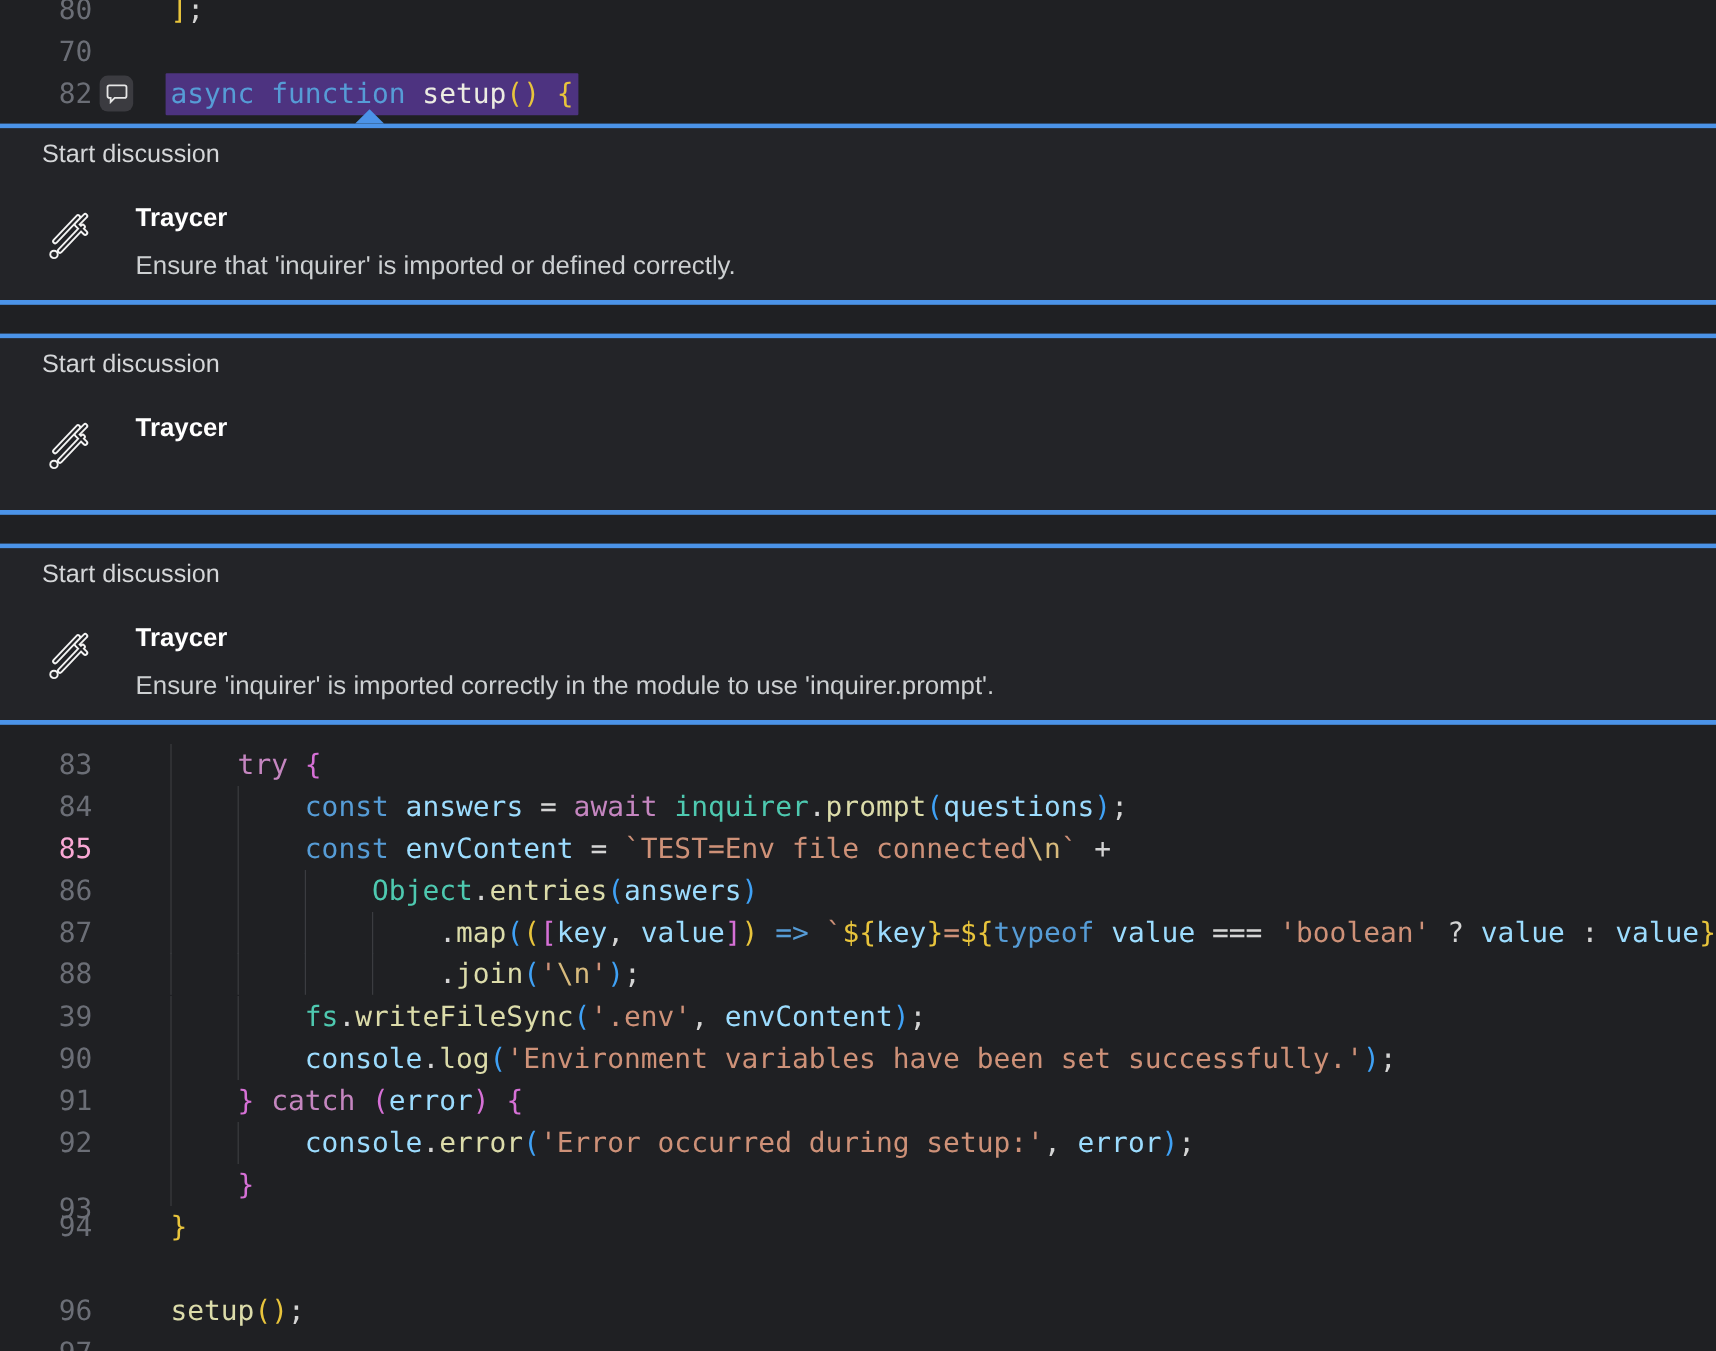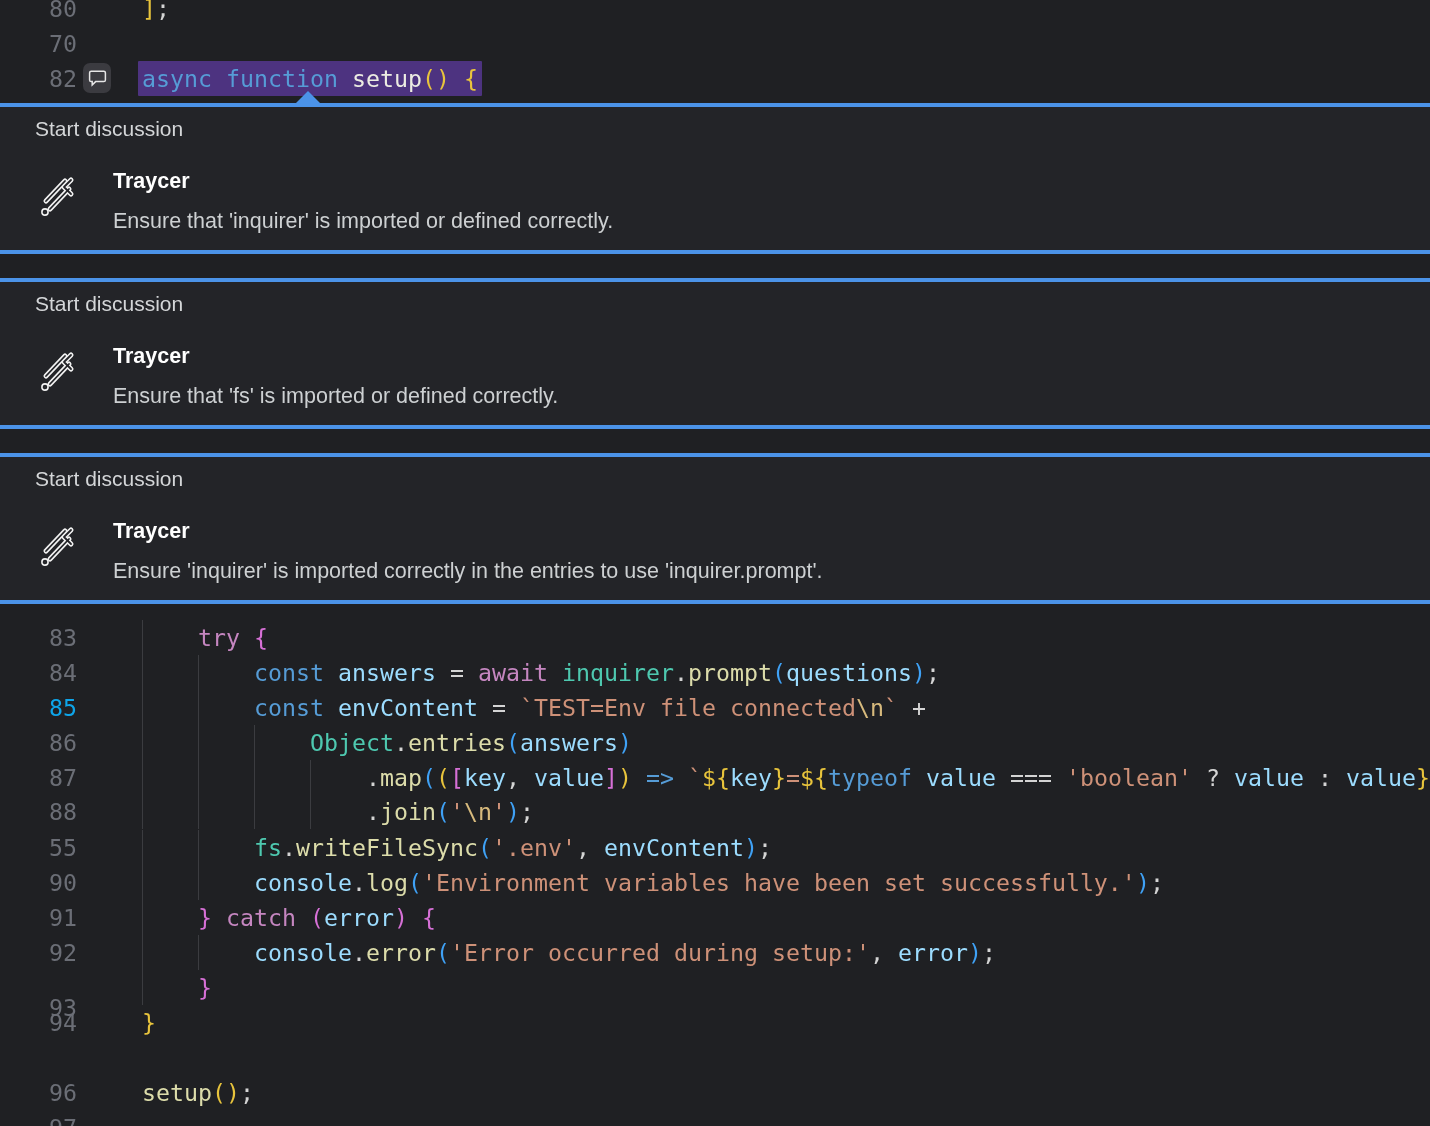--- a/index.html
+++ b/index.html
@@ -48,21 +48,21 @@
       <div class="guide" style="left: 142px; background: rgb(59, 60, 64);"></div>
       <span class="code-content" style="padding-left: 56px;"><span style="color: rgb(197, 134, 192);">try</span><span style="color: rgb(212, 212, 212);"> </span><span style="color: rgb(214, 112, 214);">{</span></span>
     </div>
     <div class="code-row" style="top: 655px;">
       <span class="gutter-num" style="color: rgb(107, 110, 118);">84</span>
       <div class="guide" style="left: 142px; background: rgb(59, 60, 64);"></div>
       <div class="guide" style="left: 198px; background: rgb(59, 60, 64);"></div>
       <span class="code-content" style="padding-left: 112px;"><span style="color: rgb(86, 156, 214);">const</span><span style="color: rgb(212, 212, 212);"> </span><span style="color: rgb(156, 220, 254);">answers</span><span style="color: rgb(212, 212, 212);"> = </span><span style="color: rgb(197, 134, 192);">await</span><span style="color: rgb(212, 212, 212);"> </span><span style="color: rgb(78, 201, 176);">inquirer</span><span style="color: rgb(212, 212, 212);">.</span><span style="color: rgb(220, 220, 170);">prompt</span><span style="color: rgb(63, 161, 245);">(</span><span style="color: rgb(156, 220, 254);">questions</span><span style="color: rgb(63, 161, 245);">)</span><span style="color: rgb(212, 212, 212);">;</span></span>
     </div>
     <div class="code-row" style="top: 690px;">
-      <span class="gutter-num" style="color: #0ea5e9;">85</span>
+      <span class="gutter-num" style="color: #f9a8d4;">85</span>
       <div class="guide" style="left: 142px; background: rgb(59, 60, 64);"></div>
       <div class="guide" style="left: 198px; background: rgb(59, 60, 64);"></div>
       <span class="code-content" style="padding-left: 112px;"><span style="color: rgb(86, 156, 214);">const</span><span style="color: rgb(212, 212, 212);"> </span><span style="color: rgb(156, 220, 254);">envContent</span><span style="color: rgb(212, 212, 212);"> = </span><span style="color: rgb(206, 145, 120);">`TEST=Env file connected</span><span style="color: rgb(215, 186, 125);">\n</span><span style="color: rgb(206, 145, 120);">`</span><span style="color: rgb(212, 212, 212);"> +</span></span>
     </div>
     <div class="code-row" style="top: 725px;">
       <span class="gutter-num" style="color: rgb(107, 110, 118);">86</span>
       <div class="guide" style="left: 142px; background: rgb(59, 60, 64);"></div>
       <div class="guide" style="left: 198px; background: rgb(59, 60, 64);"></div>
       <div class="guide" style="left: 254px; background: rgb(59, 60, 64);"></div>
       <span class="code-content" style="padding-left: 168px;"><span style="color: rgb(78, 201, 176);">Object</span><span style="color: rgb(212, 212, 212);">.</span><span style="color: rgb(220, 220, 170);">entries</span><span style="color: rgb(63, 161, 245);">(</span><span style="color: rgb(156, 220, 254);">answers</span><span style="color: rgb(63, 161, 245);">)</span></span>
@@ -77,21 +77,21 @@
     </div>
     <div class="code-row" style="top: 794px;">
       <span class="gutter-num" style="color: rgb(107, 110, 118);">88</span>
       <div class="guide" style="left: 142px; background: rgb(59, 60, 64);"></div>
       <div class="guide" style="left: 198px; background: rgb(59, 60, 64);"></div>
       <div class="guide" style="left: 254px; background: rgb(59, 60, 64);"></div>
       <div class="guide" style="left: 310px; background: rgb(59, 60, 64);"></div>
       <span class="code-content" style="padding-left: 224px;"><span style="color: rgb(212, 212, 212);">.</span><span style="color: rgb(220, 220, 170);">join</span><span style="color: rgb(63, 161, 245);">(</span><span style="color: rgb(206, 145, 120);">'</span><span style="color: rgb(215, 186, 125);">\n</span><span style="color: rgb(206, 145, 120);">'</span><span style="color: rgb(63, 161, 245);">)</span><span style="color: rgb(212, 212, 212);">;</span></span>
     </div>
     <div class="code-row" style="top: 830px;">
-      <span class="gutter-num" style="color: rgb(107, 110, 118);">55</span>
+      <span class="gutter-num" style="color: rgb(107, 110, 118);">39</span>
       <div class="guide" style="left: 142px; background: rgb(59, 60, 64);"></div>
       <div class="guide" style="left: 198px; background: rgb(59, 60, 64);"></div>
       <span class="code-content" style="padding-left: 112px;"><span style="color: rgb(78, 201, 176);">fs</span><span style="color: rgb(212, 212, 212);">.</span><span style="color: rgb(220, 220, 170);">writeFileSync</span><span style="color: rgb(63, 161, 245);">(</span><span style="color: rgb(206, 145, 120);">'.env'</span><span style="color: rgb(212, 212, 212);">, </span><span style="color: rgb(156, 220, 254);">envContent</span><span style="color: rgb(63, 161, 245);">)</span><span style="color: rgb(212, 212, 212);">;</span></span>
     </div>
     <div class="code-row" style="top: 865px;">
       <span class="gutter-num" style="color: rgb(107, 110, 118);">90</span>
       <div class="guide" style="left: 142px; background: rgb(59, 60, 64);"></div>
       <div class="guide" style="left: 198px; background: rgb(59, 60, 64);"></div>
       <span class="code-content" style="padding-left: 112px;"><span style="color: rgb(156, 220, 254);">console</span><span style="color: rgb(212, 212, 212);">.</span><span style="color: rgb(220, 220, 170);">log</span><span style="color: rgb(63, 161, 245);">(</span><span style="color: rgb(206, 145, 120);">'Environment variables have been set successfully.'</span><span style="color: rgb(63, 161, 245);">)</span><span style="color: rgb(212, 212, 212);">;</span></span>
     </div>
@@ -159,34 +159,33 @@
             <circle cx="5" cy="38" r="1.4"></circle>
           </g>
           <g stroke="#232428" stroke-width="1.8" stroke-linecap="round" stroke-linejoin="round">
             <path d="M6 27 L25 7"></path>
             <path d="M10 35 L29 15"></path>
             <path d="M31 6 L24 13 L31 20"></path>
             <circle cx="5" cy="38" r="1.4"></circle>
           </g>
         </svg></div>
       <div class="panel-author" style="color: rgb(255, 255, 255);">Traycer</div>
-      <div class="panel-msg" style="color: rgb(205, 208, 210);">Ensure that 'fs' is imported or defined correctly.</div>
     </div>
     <div class="panel" style="top: 457px; height: 143px; background: rgb(35, 36, 40);">
       <div class="panel-title" style="color: rgb(212, 214, 216);">Start discussion</div>
       <div class="panel-avatar"><svg width="36" height="44" viewBox="0 0 36 42" fill="none">
           <g stroke="#f2f2f2" stroke-width="5" stroke-linecap="round" stroke-linejoin="round">
             <path d="M6 27 L25 7"></path>
             <path d="M10 35 L29 15"></path>
             <path d="M31 6 L24 13 L31 20"></path>
             <circle cx="5" cy="38" r="1.4"></circle>
           </g>
           <g stroke="#232428" stroke-width="1.8" stroke-linecap="round" stroke-linejoin="round">
             <path d="M6 27 L25 7"></path>
             <path d="M10 35 L29 15"></path>
             <path d="M31 6 L24 13 L31 20"></path>
             <circle cx="5" cy="38" r="1.4"></circle>
           </g>
         </svg></div>
       <div class="panel-author" style="color: rgb(255, 255, 255);">Traycer</div>
-      <div class="panel-msg" style="color: rgb(205, 208, 210);">Ensure 'inquirer' is imported correctly in the entries to use 'inquirer.prompt'.</div>
+      <div class="panel-msg" style="color: rgb(205, 208, 210);">Ensure 'inquirer' is imported correctly in the module to use 'inquirer.prompt'.</div>
     </div>
   </div>
 
 </body></html>

